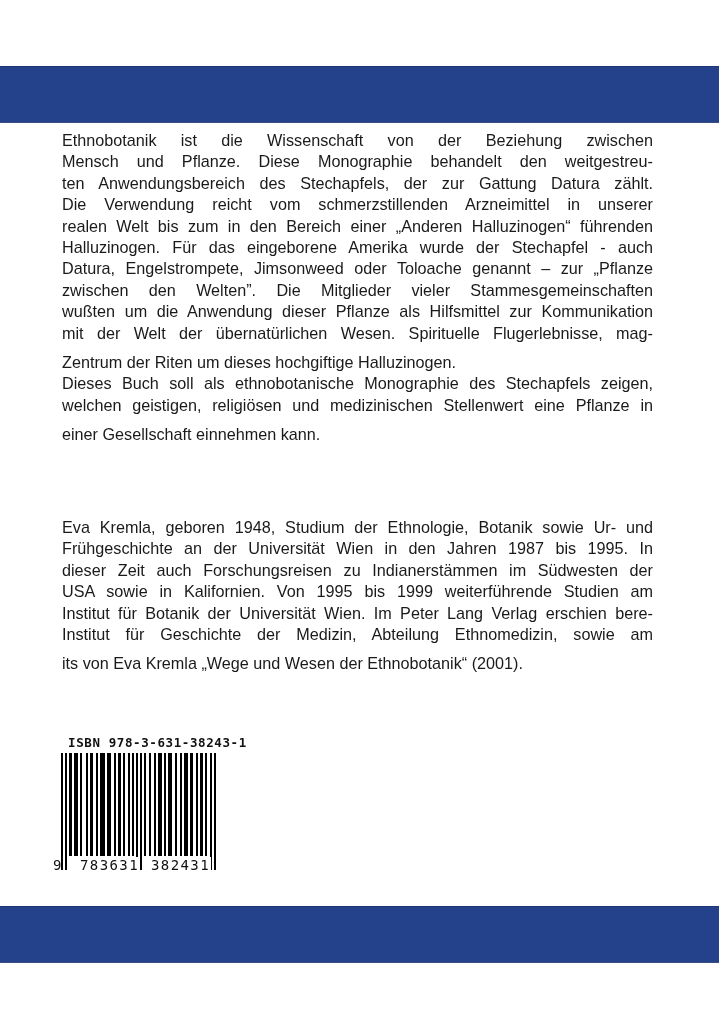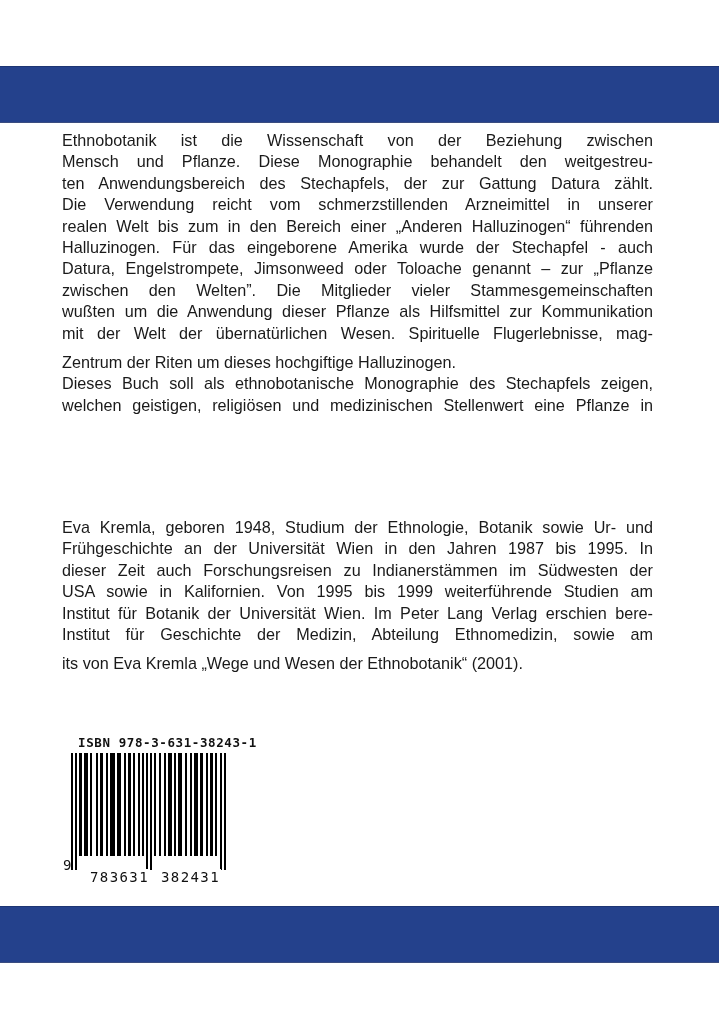--- a/index.html
+++ b/index.html
@@ -22,39 +22,39 @@
   }
   .para .line {
     display: block; white-space: nowrap; text-align: justify;
     text-align-last: justify; height: 21.4px;
   }
   .para .line.last { text-align-last: left; margin-top: 8px; }
   #desc { top: 130px; }
   #bio { top: 517px; }
 
   .barcode {
-    position: absolute; left: 63px; top: 735px; width: 175px; height: 140px;
+    position: absolute; left: 53px; top: 735px; width: 175px; height: 140px;
   }
   .isbn-text {
     position: absolute; left: 15px; top: 0px;
     font-family: "DejaVu Sans Mono", "Liberation Mono", monospace;
     font-weight: bold; font-size: 12.5px; letter-spacing: 0.6px; color: #111;
     white-space: nowrap;
   }
   .bars { position: absolute; left: 0; top: 0; }
   .digit-lead {
     position: absolute; left: 0px; top: 122px;
     font-family: "DejaVu Sans Mono", "Liberation Mono", monospace;
     font-size: 14px; color: #111;
   }
   .digits {
     position: absolute; top: 122px;
     font-family: "DejaVu Sans Mono", "Liberation Mono", monospace;
     font-size: 14px; letter-spacing: 1.4px; color: #111; background: #fff;
-    white-space: nowrap; padding: 0 1px; margin-top: 12px;
+    white-space: nowrap; padding: 0 1px;
   }
   .digits.left { left: 26px; }
   .digits.right { left: 97px; }
 </style>
 </head>
 <body>
 
 <div class="band top"></div>
 
 <div class="para" id="desc">
@@ -64,20 +64,21 @@
   <span class="line">Die Verwendung reicht vom schmerzstillenden Arzneimittel in unserer</span>
   <span class="line">realen Welt bis zum in den Bereich einer „Anderen Halluzinogen“ führenden</span>
   <span class="line">Halluzinogen. Für das eingeborene Amerika wurde der Stechapfel - auch</span>
   <span class="line">Datura, Engelstrompete, Jimsonweed oder Toloache genannt – zur „Pflanze</span>
   <span class="line">zwischen den Welten”. Die Mitglieder vieler Stammesgemeinschaften</span>
   <span class="line">wußten um die Anwendung dieser Pflanze als Hilfsmittel zur Kommunikation</span>
   <span class="line">mit der Welt der übernatürlichen Wesen. Spirituelle Flugerlebnisse, mag-</span>
   <span class="line last">Zentrum der Riten um dieses hochgiftige Halluzinogen.</span>
   <span class="line">Dieses Buch soll als ethnobotanische Monographie des Stechapfels zeigen,</span>
   <span class="line">welchen geistigen, religiösen und medizinischen Stellenwert eine Pflanze in</span>
+  <span class="line last">einer Gesellschaft einnehmen kann.</span>
 </div>
 
 <div class="para" id="bio">
   <span class="line">Eva Kremla, geboren 1948, Studium der Ethnologie, Botanik sowie Ur- und</span>
   <span class="line">Frühgeschichte an der Universität Wien in den Jahren 1987 bis 1995. In</span>
   <span class="line">dieser Zeit auch Forschungsreisen zu Indianerstämmen im Südwesten der</span>
   <span class="line">USA sowie in Kalifornien. Von 1995 bis 1999 weiterführende Studien am</span>
   <span class="line">Institut für Botanik der Universität Wien. Im Peter Lang Verlag erschien bere-</span>
   <span class="line">Institut für Geschichte der Medizin, Abteilung Ethnomedizin, sowie am</span>
   <span class="line last">its von Eva Kremla „Wege und Wesen der Ethnobotanik“ (2001).</span>

